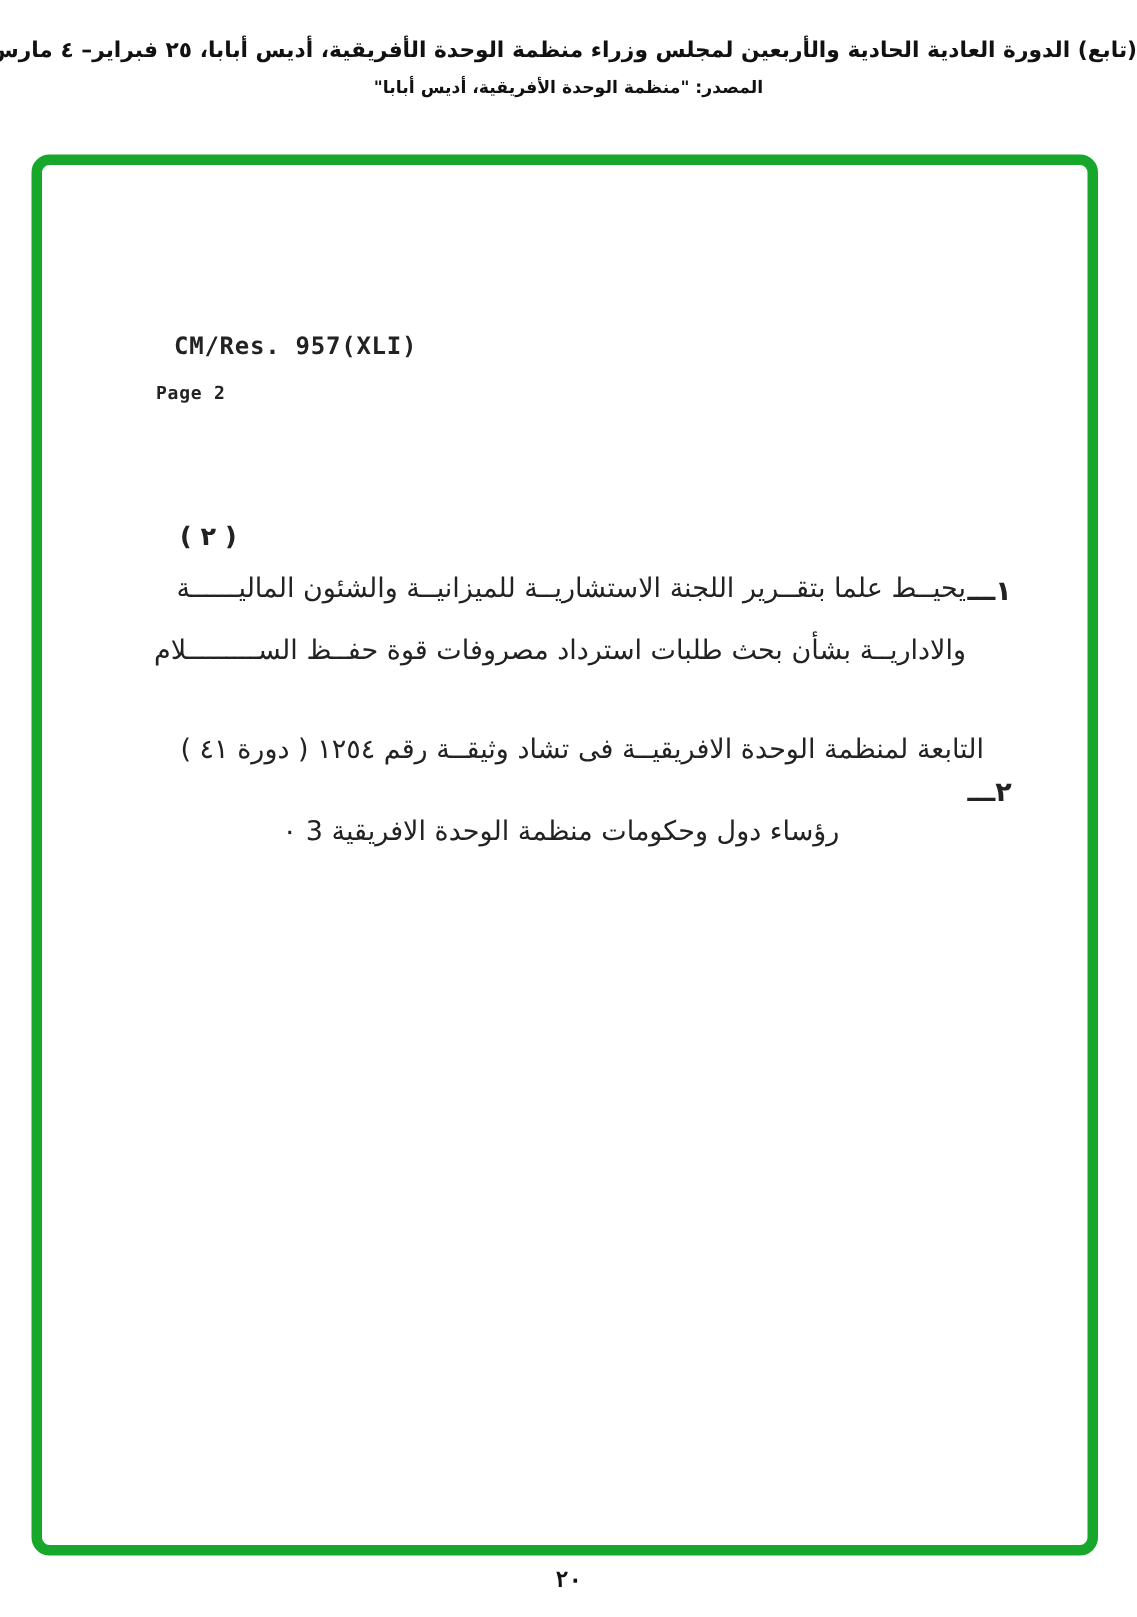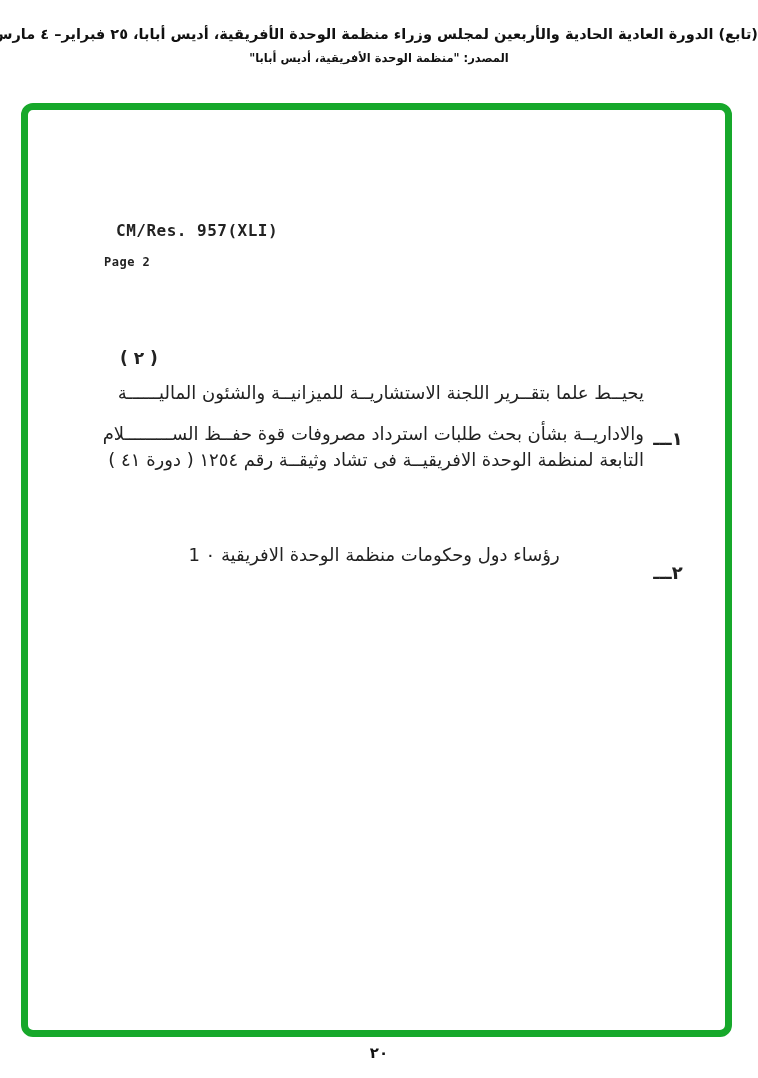--- a/index.html
+++ b/index.html
@@ -85,54 +85,54 @@
     color: #222;
   }
 
   
   .item-number {
     position: absolute;
     direction: rtl;
     font-size: 18px;
     font-weight: bold;
     color: #222;
-    text-align: center;
+    text-align: left;
     width: 46px;
     left: 645px;
-    margin-top: 44px;
   }
   .body-line {
     position: absolute;
     direction: rtl;
     font-size: 18px;
     color: #222;
     left: 104px;
     width: 540px;
     text-align: right;
     white-space: nowrap;
   }
   .n1 { top: 384px; }
   .l1a { top: 382px; }
   .l1b { top: 423px; }
-  .l1c { top: 449px; }
+  .l1c { top: 489px; margin-left: 12px; }
   .n2 { top: 518px; }
   .l2a { top: 504px; }
   .l2b { top: 544px; text-align: center; }
 
   
   .footer-page-number {
     position: absolute;
     left: 0;
     top: 1044px;
     width: 758px;
     text-align: center;
     font-size: 15px;
     font-weight: bold;
     direction: rtl;
     color: #111;
+    font-family: Liberation Mono, monospace;
   }
 </style>
 </head>
 <body>
 
 <div class="page">
 
   <div class="header">
     <div class="header-line1">(تابع)  الدورة العادية الحادية والأربعين لمجلس وزراء منظمة الوحدة الأفريقية، أديس أبابا، ٢٥ فبراير– ٤ مارس ١٩٨٥</div>
     <div class="header-line2">المصدر:  "منظمة الوحدة الأفريقية، أديس أبابا"</div>
@@ -144,17 +144,17 @@
   <div class="doc-page-label">Page 2</div>
 
   <div class="section-heading">( ٢ )</div>
 
   <div class="item-number n1">١ـــ</div>
   <div class="body-line l1b">والاداريــة بشأن بحث  طلبات استرداد  مصروفات قوة حفــظ الســـــــــلام</div>
   <div class="body-line l1a">يحيــط  علما  بتقــرير اللجنة الاستشاريــة  للميزانيــة  والشئون  الماليــــــة</div>
   <div class="body-line l1c">التابعة لمنظمة الوحدة الافريقيــة فى تشاد  وثيقــة رقم ١٢٥٤ ( دورة ٤١ )</div>
 
   <div class="item-number n2">٢ـــ</div>
-  <div class="body-line l2b">رؤساء  دول  وحكومات     منظمة الوحدة الافريقية ٠ 1</div>
+  <div class="body-line l2b">رؤساء  دول  وحكومات     منظمة الوحدة الافريقية 3 ٠</div>
 
   <div class="footer-page-number">٢٠</div>
 
 </div>
 
 </body></html>

